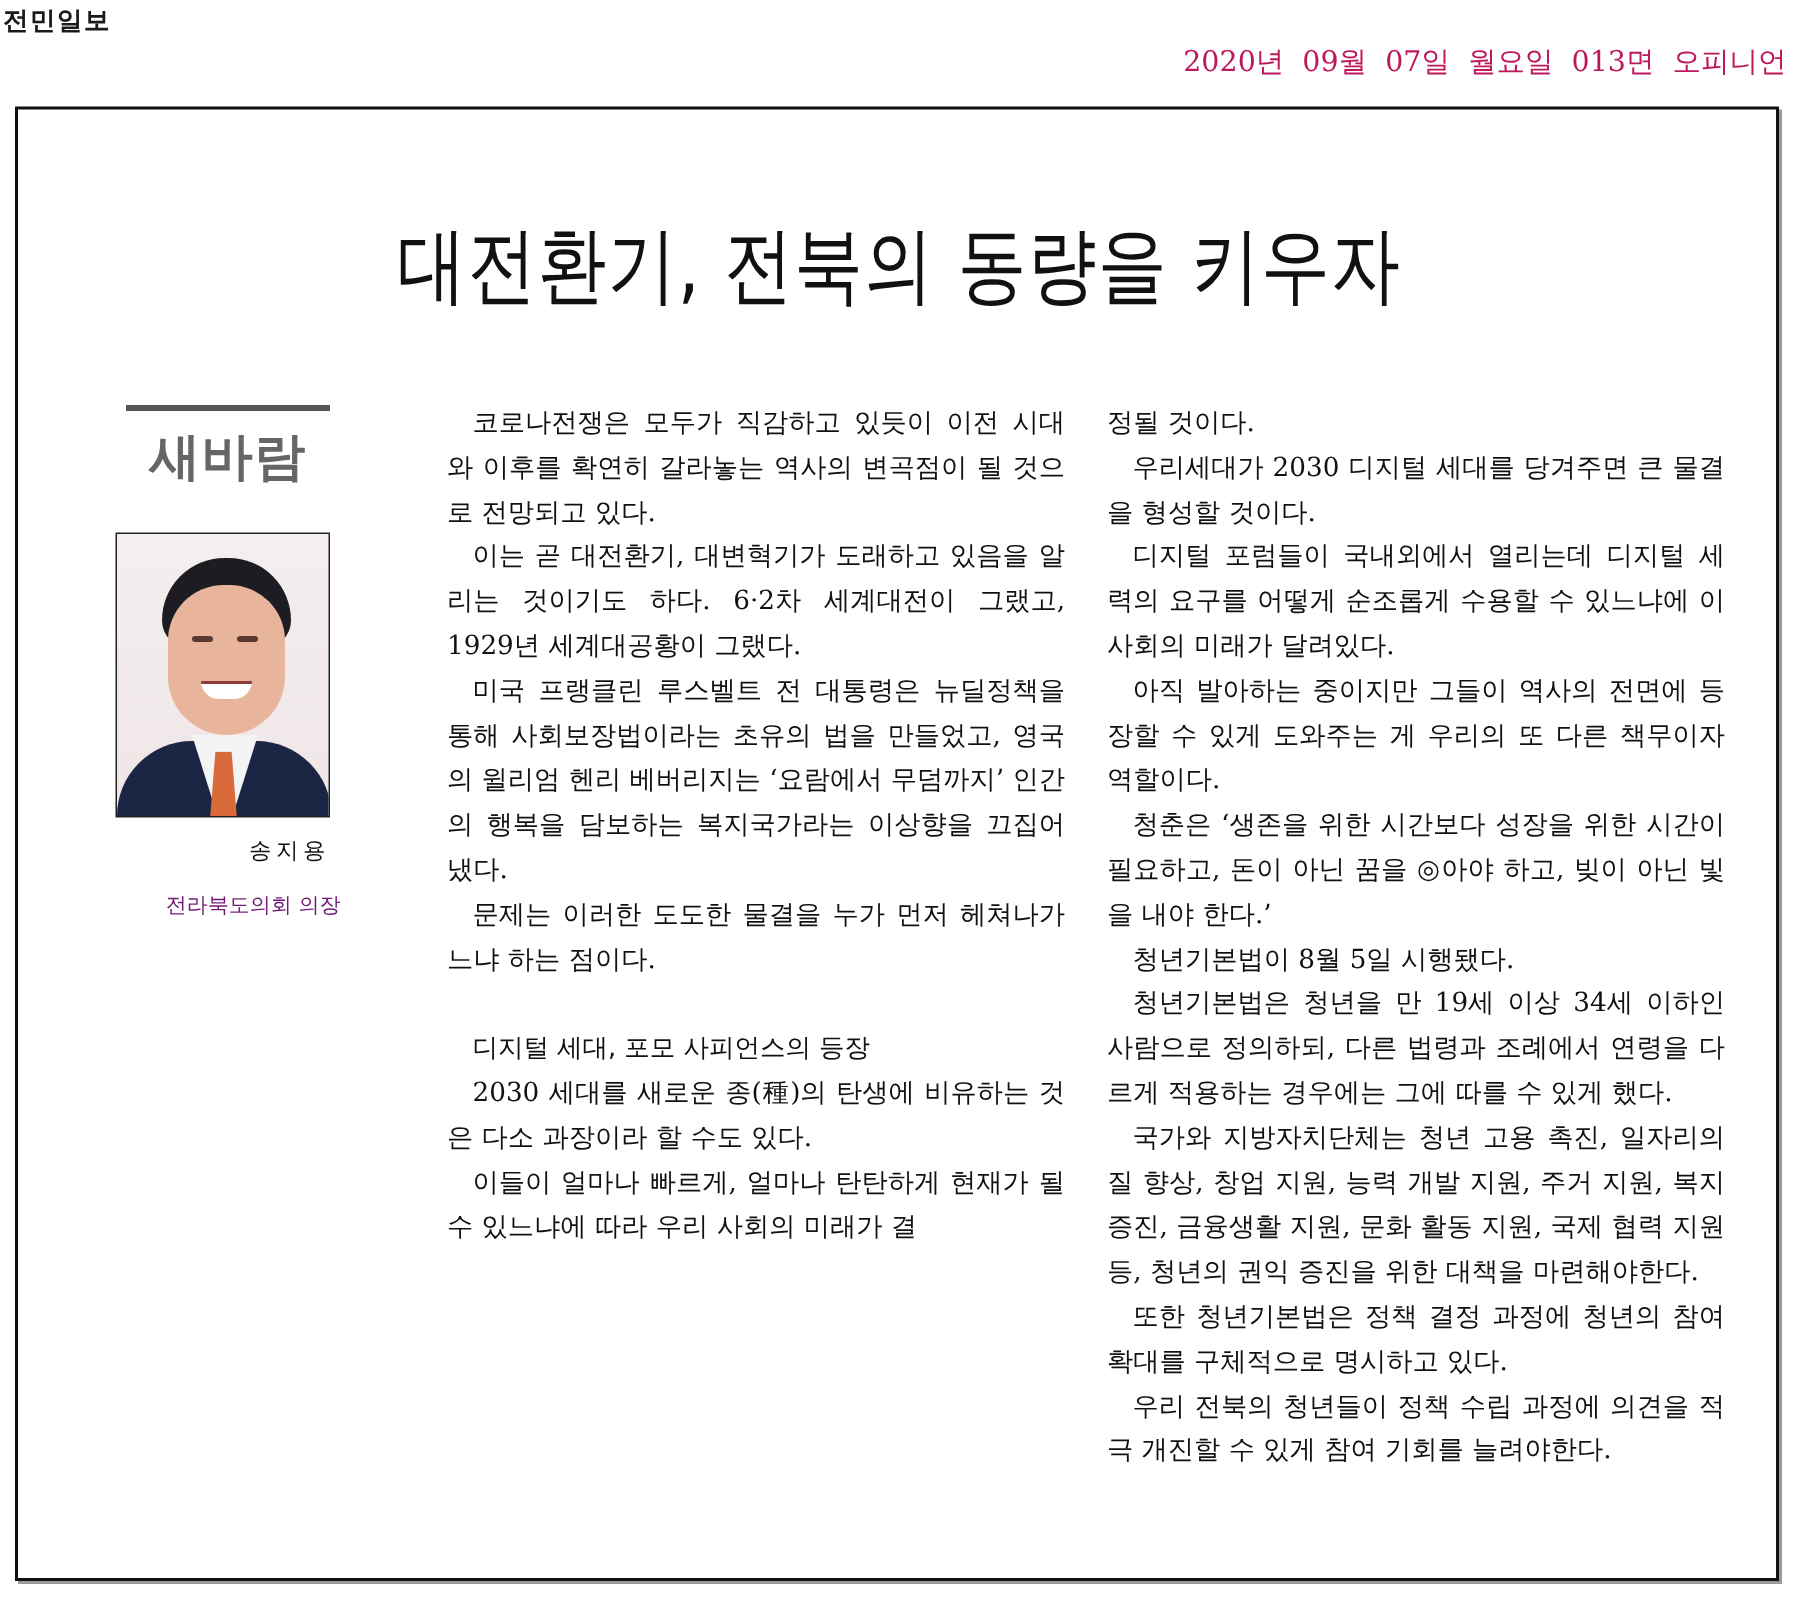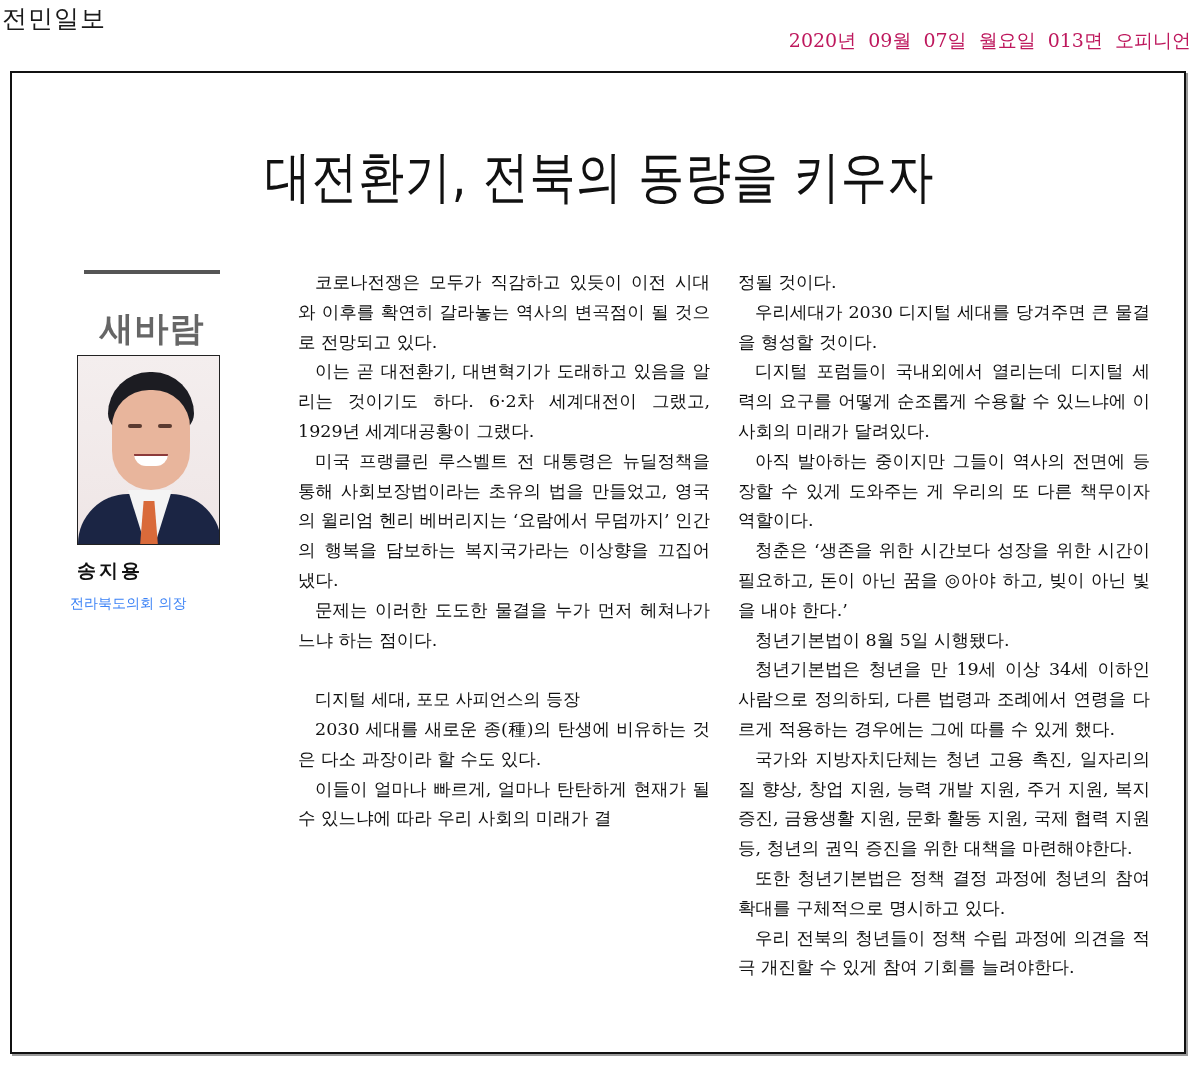--- a/index.html
+++ b/index.html
@@ -3,21 +3,21 @@
   <meta charset="utf-8">
   <style>
     html, body { margin: 0; padding: 0; background: #ffffff; }
     body {
       width: 1199px; height: 1066px; position: relative; overflow: hidden;
       font-family: "DejaVu Serif", "Liberation Serif", serif; color: #111;
     }
     .masthead {
       position: absolute; left: 2px; top: 2px;
       font-family: "DejaVu Sans", "Liberation Sans", sans-serif;
-      font-weight: normal; font-size: 25px; letter-spacing: 1px; color: #1a1a1a;
+      font-weight: bold; font-size: 17px; letter-spacing: 1px; color: #1a1a1a;
     }
     .dateline {
       position: absolute; right: 8px; top: 28px;
       font-size: 19px; color: #be185d; word-spacing: 6px; white-space: nowrap;
     }
     .frame {
       position: absolute; left: 10px; top: 71px; width: 1176px; height: 983px;
       border: 2px solid #111;
       box-shadow: 2px 2px 0 #9a9a9a;
       box-sizing: border-box;
@@ -27,41 +27,41 @@
       font-family: "DejaVu Sans", "Liberation Sans", sans-serif;
       font-size: 56px; font-weight: normal; color: #111;
       transform: scaleX(0.82); transform-origin: center; letter-spacing: 1px;
     }
     .column-label-bar {
       position: absolute; left: 84px; top: 270px; width: 136px; height: 4px; background: #555;
     }
     .column-label {
       position: absolute; left: 84px; top: 282px; width: 136px; text-align: center;
       font-family: "DejaVu Sans", "Liberation Sans", sans-serif;
-      font-weight: bold; font-size: 34px; color: #666; letter-spacing: 1px; margin-top: 24px;
+      font-weight: bold; font-size: 34px; color: #666; letter-spacing: 1px;
     }
     .photo {
       position: absolute; left: 77px; top: 355px; width: 143px; height: 190px;
       border: 1px solid #222; box-sizing: border-box; overflow: hidden;
       background: linear-gradient(180deg, #f4eeee 0%, #efe6e6 100%);
     }
     .photo .hair { position:absolute; left:30px; top:16px; width:86px; height:60px; background:#1c1c22; border-radius:45px 45px 20px 20px; }
     .photo .face { position:absolute; left:34px; top:34px; width:78px; height:100px; background:#e8b59c; border-radius:38px 38px 40px 40px; }
     .photo .eye { position:absolute; top:68px; width:14px; height:4px; background:#5a3a30; border-radius:3px; }
     .photo .smile { position:absolute; left:56px; top:98px; width:34px; height:10px; background:#fff; border-radius:0 0 16px 16px; border-top:2px solid #8c3a3a; }
     .photo .suit { position:absolute; left:0; top:138px; width:143px; height:60px; background:#1b2544; border-radius:50px 50px 0 0; }
     .photo .shirt { position:absolute; left:50px; top:134px; width:44px; height:56px; background:#f4f4f4; clip-path: polygon(0 0, 100% 0, 60% 100%, 40% 100%); }
     .photo .tie { position:absolute; left:62px; top:145px; width:18px; height:45px; background:#d96a3a; clip-path: polygon(20% 0, 80% 0, 100% 100%, 0 100%); }
     .author-name {
-      position: absolute; left: 77px; top: 558px; width: 143px; text-align: left;
-      font-family: "DejaVu Sans", "Liberation Sans", sans-serif; font-weight: bold; font-size: 19px; letter-spacing: 3px;
+      position: absolute; left: 77px; top: 558px; width: 143px; text-align: right;
+      font-family: "DejaVu Sans", "Liberation Sans", sans-serif; font-weight: normal; font-size: 15px; letter-spacing: 3px;
     }
     .author-title {
-      position: absolute; left: 70px; top: 595px; width: 157px; text-align: left;
-      font-family: "DejaVu Sans", "Liberation Sans", sans-serif; font-size: 14px; color: #3b82f6;
+      position: absolute; left: 70px; top: 595px; width: 157px; text-align: right;
+      font-family: "DejaVu Sans", "Liberation Sans", sans-serif; font-size: 14px; color: #701a75;
     }
     .col {
       position: absolute; top: 268px; width: 412px;
       font-size: 17.5px; line-height: 29.8px; color: #111;
       text-align: justify;
     }
     .col-1 { left: 298px; }
     .col-2 { left: 738px; }
     .col p { margin: 0; text-indent: 17px; }
     .col p.cont { text-indent: 0; }

